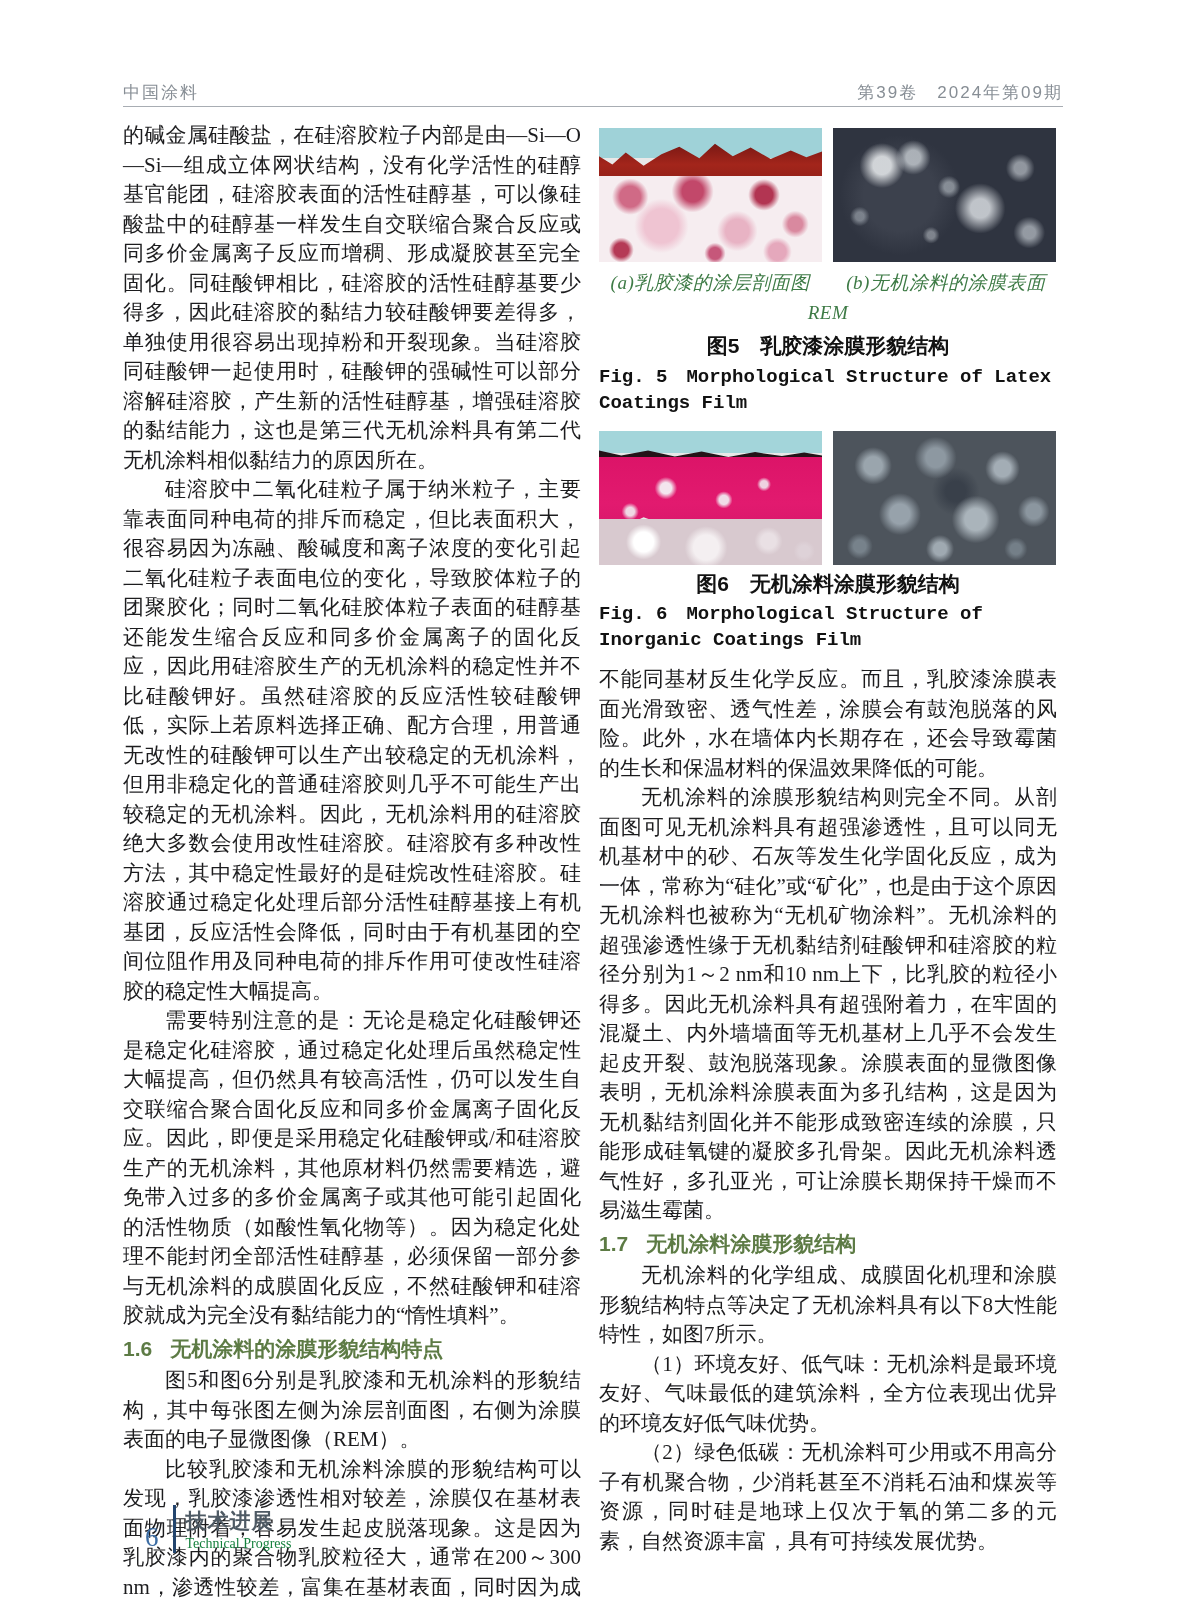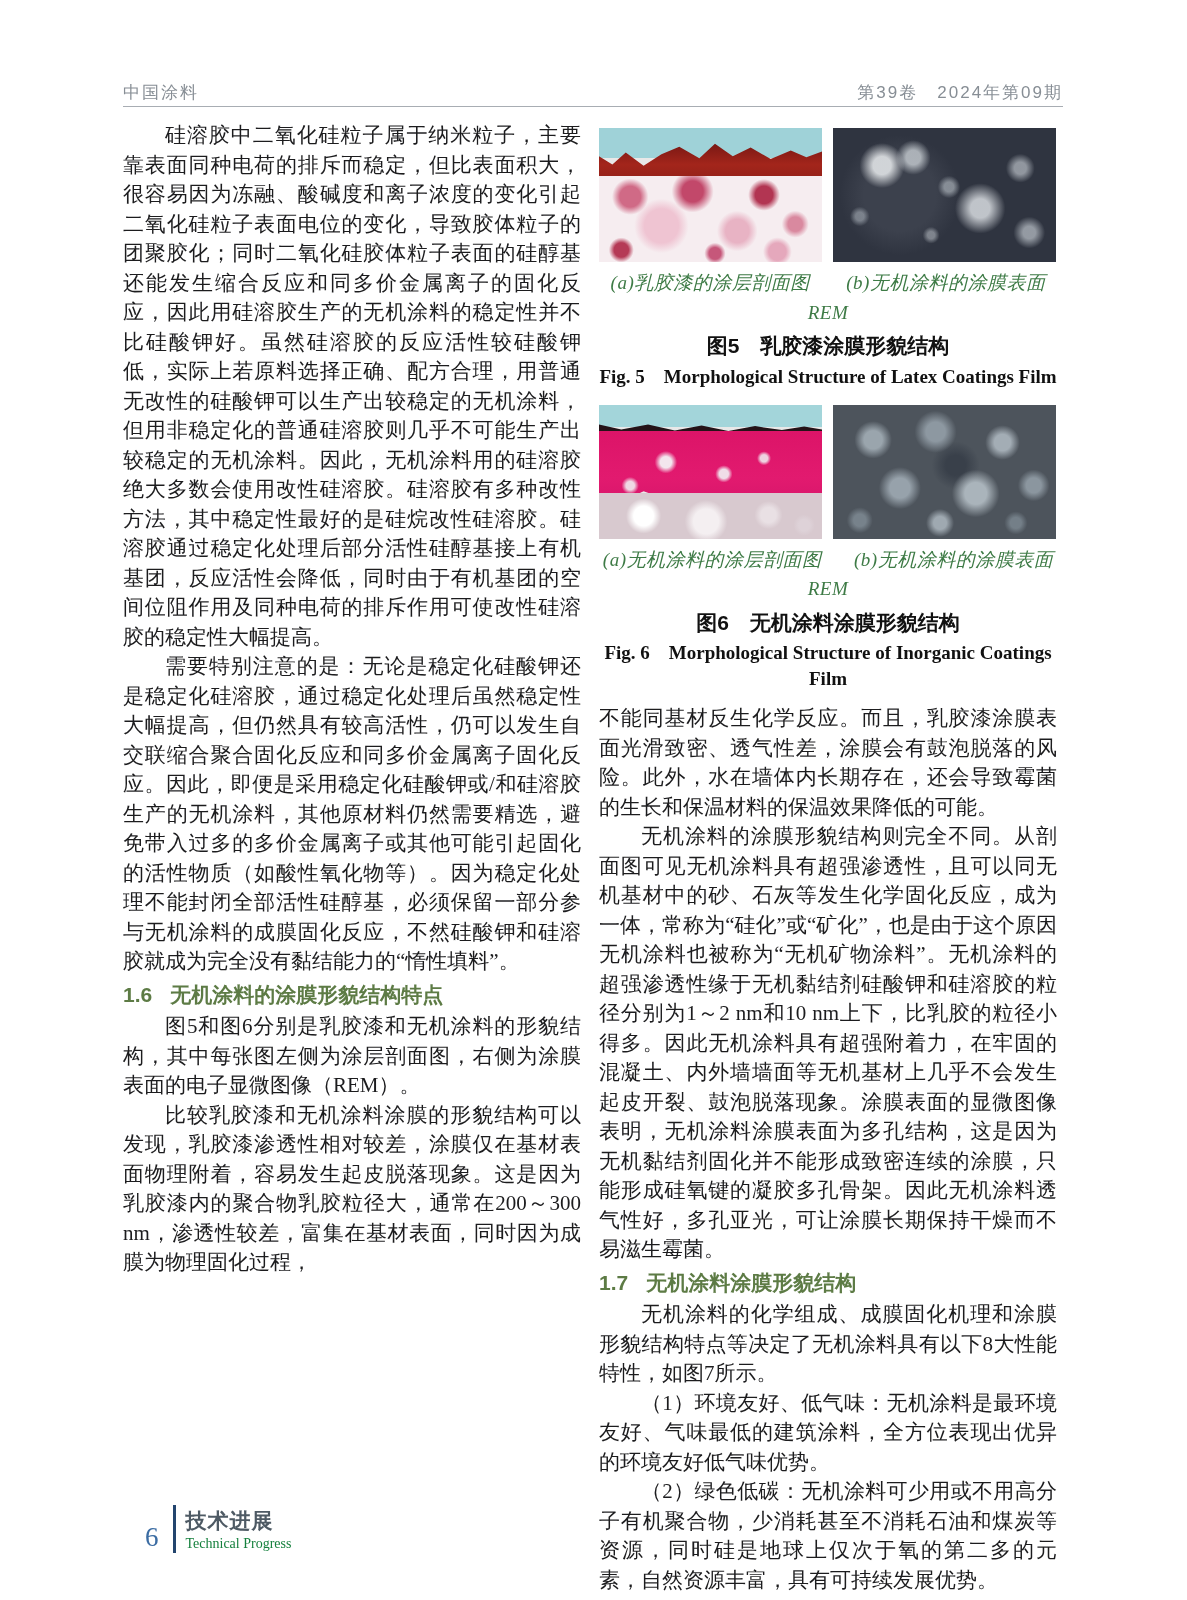--- a/index.html
+++ b/index.html
@@ -124,21 +124,21 @@
   .fig-caption {
     margin-top:6px; font-size:19px; color:#3e7b46; text-align:center;
     font-style:italic; letter-spacing:0.5px;
   }
   .fig-title-zh {
     margin-top:4px; font-size:21px; font-weight:bold; color:#111;
     font-family:"Liberation Sans","DejaVu Sans",sans-serif; text-align:center;
   }
   .fig-title-en {
     margin-top:3px; font-size:19px; font-weight:bold; color:#111;
-    font-family:Liberation Serif, serif; text-align:center;
+    font-family:Liberation Mono, monospace; text-align:left;
     line-height:26px;
   }
   .right-text { margin-top:12px; }
   
   .page-footer { position:absolute; left:145px; top:1503px; height:52px;
                  display:flex; align-items:center; }
   .footer-page-num {
     font-size:27px; color:#3b6ca3; margin-right:14px;
     font-family:"Liberation Serif","DejaVu Serif",serif;
     align-self:flex-end; padding-bottom:2px;
@@ -159,20 +159,21 @@
 
 <div class="page">
 
   <div class="page-header">
     <span>中国涂料</span>
     <span>第39卷　2024年第09期</span>
   </div>
   <div class="header-rule"></div>
 
   <div class="col col-left">
+    <p class="para no-indent">的碱金属硅酸盐，在硅溶胶粒子内部是由—Si—O—Si—组成立体网状结构，没有化学活性的硅醇基官能团，硅溶胶表面的活性硅醇基，可以像硅酸盐中的硅醇基一样发生自交联缩合聚合反应或同多价金属离子反应而增稠、形成凝胶甚至完全固化。同硅酸钾相比，硅溶胶的活性硅醇基要少得多，因此硅溶胶的黏结力较硅酸钾要差得多，单独使用很容易出现掉粉和开裂现象。当硅溶胶同硅酸钾一起使用时，硅酸钾的强碱性可以部分溶解硅溶胶，产生新的活性硅醇基，增强硅溶胶的黏结能力，这也是第三代无机涂料具有第二代无机涂料相似黏结力的原因所在。</p>
     <p class="para">硅溶胶中二氧化硅粒子属于纳米粒子，主要靠表面同种电荷的排斥而稳定，但比表面积大，很容易因为冻融、酸碱度和离子浓度的变化引起二氧化硅粒子表面电位的变化，导致胶体粒子的团聚胶化；同时二氧化硅胶体粒子表面的硅醇基还能发生缩合反应和同多价金属离子的固化反应，因此用硅溶胶生产的无机涂料的稳定性并不比硅酸钾好。虽然硅溶胶的反应活性较硅酸钾低，实际上若原料选择正确、配方合理，用普通无改性的硅酸钾可以生产出较稳定的无机涂料，但用非稳定化的普通硅溶胶则几乎不可能生产出较稳定的无机涂料。因此，无机涂料用的硅溶胶绝大多数会使用改性硅溶胶。硅溶胶有多种改性方法，其中稳定性最好的是硅烷改性硅溶胶。硅溶胶通过稳定化处理后部分活性硅醇基接上有机基团，反应活性会降低，同时由于有机基团的空间位阻作用及同种电荷的排斥作用可使改性硅溶胶的稳定性大幅提高。</p>
     <p class="para">需要特别注意的是：无论是稳定化硅酸钾还是稳定化硅溶胶，通过稳定化处理后虽然稳定性大幅提高，但仍然具有较高活性，仍可以发生自交联缩合聚合固化反应和同多价金属离子固化反应。因此，即便是采用稳定化硅酸钾或/和硅溶胶生产的无机涂料，其他原材料仍然需要精选，避免带入过多的多价金属离子或其他可能引起固化的活性物质（如酸性氧化物等）。因为稳定化处理不能封闭全部活性硅醇基，必须保留一部分参与无机涂料的成膜固化反应，不然硅酸钾和硅溶胶就成为完全没有黏结能力的“惰性填料”。</p>
     <h3 class="sec-heading">
       <span class="sec-num">1.6</span><span>无机涂料的涂膜形貌结构特点</span>
     </h3>
     <p class="para">图5和图6分别是乳胶漆和无机涂料的形貌结构，其中每张图左侧为涂层剖面图，右侧为涂膜表面的电子显微图像（REM）。</p>
     <p class="para">比较乳胶漆和无机涂料涂膜的形貌结构可以发现，乳胶漆渗透性相对较差，涂膜仅在基材表面物理附着，容易发生起皮脱落现象。这是因为乳胶漆内的聚合物乳胶粒径大，通常在200～300 nm，渗透性较差，富集在基材表面，同时因为成膜为物理固化过程，</p>
   </div>
 
   <div class="col col-right">
@@ -198,25 +199,20 @@
     <div class="fig-block second">
       <div class="fig-row">
         <div class="fig-img f6a">
           <div class="sky"></div>
           <div class="band"></div>
           <div class="magenta"></div>
           <div class="bottom"></div>
         </div>
         <div class="fig-img f6b"></div>
       </div>
-      <div class="fig-caption">
-        <span>(a)无机涂料的涂层剖面图</span>
-        <span style="display:inline-block;width:22px;"></span>
-        <span>(b)无机涂料的涂膜表面REM</span>
-      </div>
       <div class="fig-title-zh">图6　无机涂料涂膜形貌结构</div>
       <div class="fig-title-en">Fig. 6　Morphological Structure of Inorganic Coatings Film</div>
     </div>
 
     <div class="right-text">
       <p class="para no-indent">不能同基材反生化学反应。而且，乳胶漆涂膜表面光滑致密、透气性差，涂膜会有鼓泡脱落的风险。此外，水在墙体内长期存在，还会导致霉菌的生长和保温材料的保温效果降低的可能。</p>
       <p class="para">无机涂料的涂膜形貌结构则完全不同。从剖面图可见无机涂料具有超强渗透性，且可以同无机基材中的砂、石灰等发生化学固化反应，成为一体，常称为“硅化”或“矿化”，也是由于这个原因无机涂料也被称为“无机矿物涂料”。无机涂料的超强渗透性缘于无机黏结剂硅酸钾和硅溶胶的粒径分别为1～2 nm和10 nm上下，比乳胶的粒径小得多。因此无机涂料具有超强附着力，在牢固的混凝土、内外墙墙面等无机基材上几乎不会发生起皮开裂、鼓泡脱落现象。涂膜表面的显微图像表明，无机涂料涂膜表面为多孔结构，这是因为无机黏结剂固化并不能形成致密连续的涂膜，只能形成硅氧键的凝胶多孔骨架。因此无机涂料透气性好，多孔亚光，可让涂膜长期保持干燥而不易滋生霉菌。</p>
       <h3 class="sec-heading">
         <span class="sec-num">1.7</span><span>无机涂料涂膜形貌结构</span>
       </h3>

